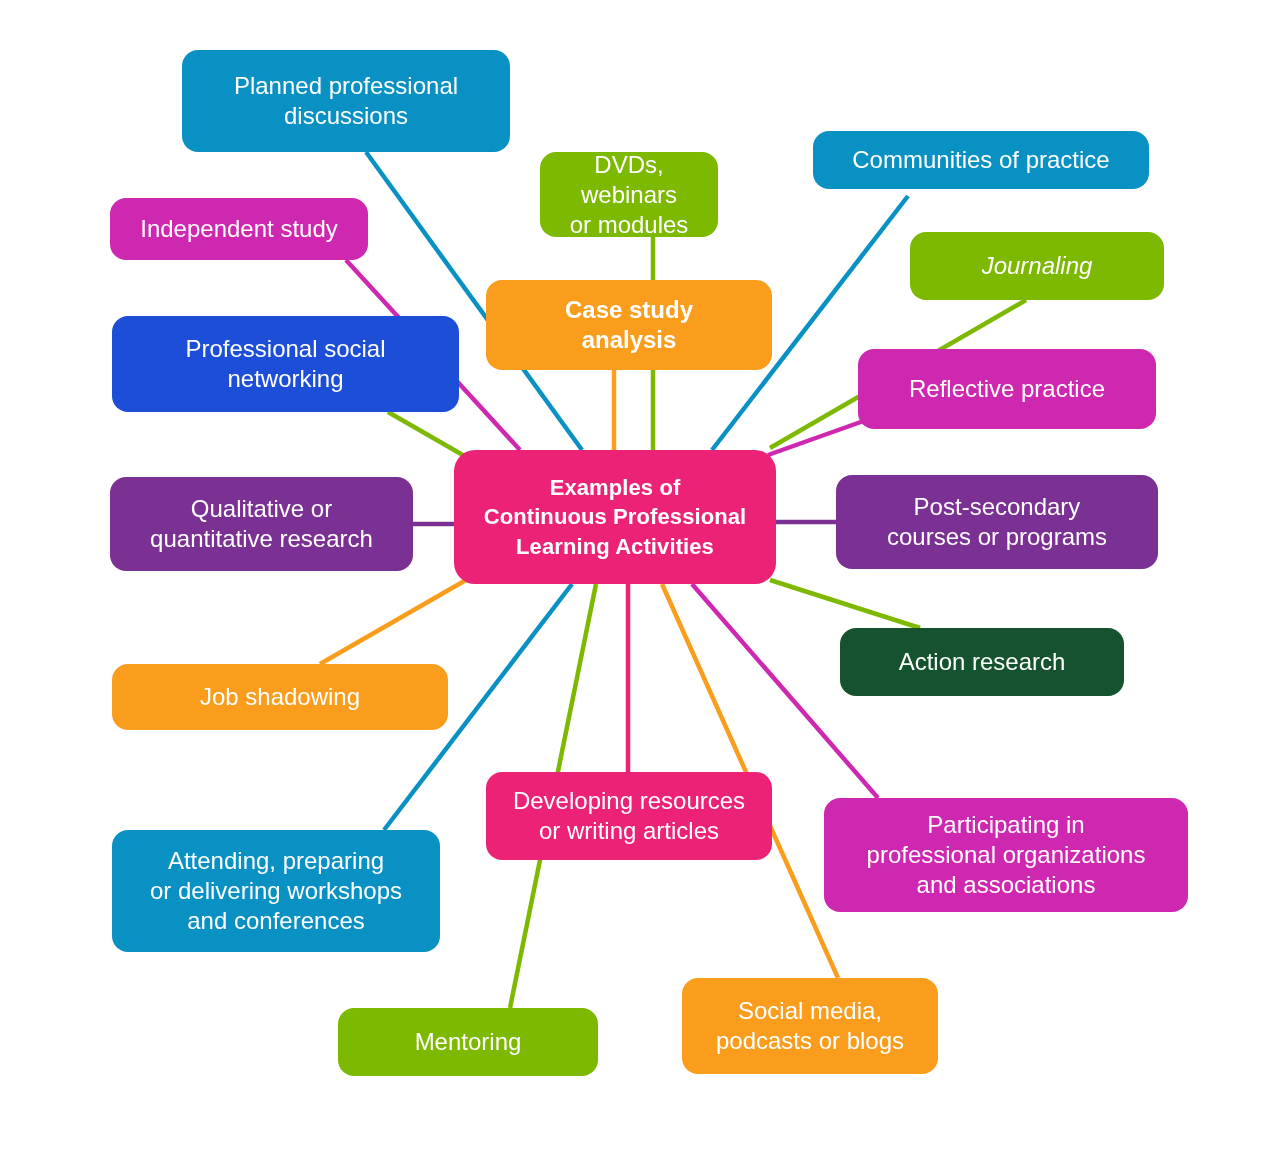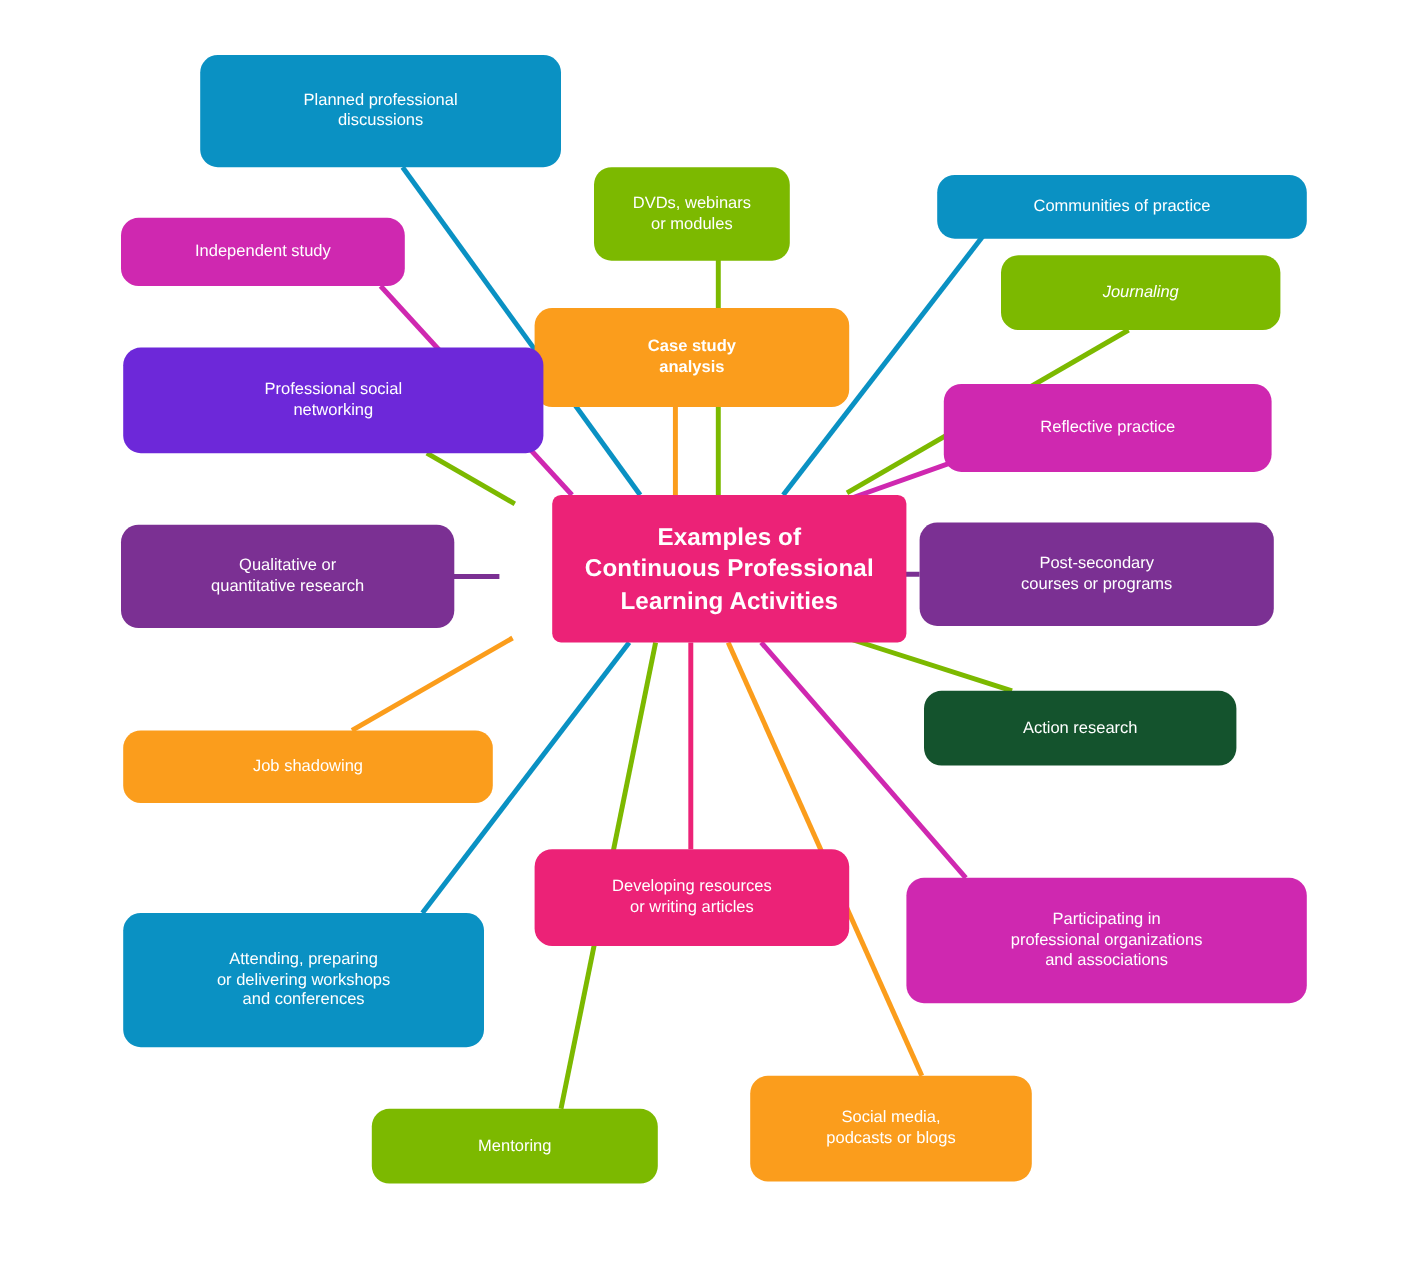--- a/index.html
+++ b/index.html
@@ -26,33 +26,32 @@
   }
   .node {
     position: absolute;
     box-sizing: border-box;
     border-radius: 16px;
     display: flex;
     align-items: center;
     justify-content: center;
     text-align: center;
     color: #ffffff;
-    font-size: 15px;
+    font-size: 24px;
     line-height: 1.25;
     padding: 8px 14px;
     z-index: 5;
     white-space: pre-line;
   }
   .node.central {
     font-weight: bold;
     font-size: 22px;
     line-height: 1.32;
-    border-radius: 8px;
+    border-radius: 21px;
     letter-spacing: .1px;
-    margin-left: 48px;
   }
 </style>
 </head>
 <body>
 
 <div id="canvas">
   <svg id="connectors" viewBox="0 0 1275 1164" xmlns="http://www.w3.org/2000/svg">
       <line x1="366" y1="152" x2="582" y2="450" stroke="#0a91c3" stroke-width="4.5" stroke-linecap="butt"></line>
       <line x1="653" y1="218" x2="653" y2="450" stroke="#7cb900" stroke-width="4.5" stroke-linecap="butt"></line>
       <line x1="908" y1="196" x2="712" y2="450" stroke="#0a91c3" stroke-width="4.5" stroke-linecap="butt"></line>
@@ -69,26 +68,26 @@
       <line x1="878" y1="798" x2="692" y2="584" stroke="#cf28b0" stroke-width="4.5" stroke-linecap="butt"></line>
       <line x1="384" y1="830" x2="572" y2="584" stroke="#0a91c3" stroke-width="4.5" stroke-linecap="butt"></line>
       <line x1="838" y1="978" x2="662" y2="584" stroke="#fb9d1c" stroke-width="4.5" stroke-linecap="butt"></line>
       <line x1="510" y1="1008" x2="596" y2="584" stroke="#7cb900" stroke-width="4.5" stroke-linecap="butt"></line>
     </svg>
   <div id="nodes-layer">
       <div class="node" style="left: 182px; top: 50px; width: 328px; height: 102px; background: rgb(10, 145, 195);">Planned professional
 discussions</div>
       <div class="node" style="left: 540px; top: 132px; width: 178px; height: 85px; background: rgb(124, 185, 0); margin-top: 20px;">DVDs, webinars
 or modules</div>
-      <div class="node" style="left: 852px; top: 131px; width: 336px; height: 58px; background: rgb(10, 145, 195); margin-top: 28px;">Communities of practice</div>
+      <div class="node" style="left: 813px; top: 131px; width: 336px; height: 58px; background: rgb(10, 145, 195);">Communities of practice</div>
       <div class="node" style="left: 110px; top: 198px; width: 258px; height: 62px; background: rgb(207, 40, 176);">Independent study</div>
       <div class="node" style="left: 910px; top: 232px; width: 254px; height: 68px; background: rgb(124, 185, 0); font-style: italic;">Journaling</div>
       <div class="node" style="left: 486px; top: 280px; width: 286px; height: 90px; background: rgb(251, 157, 28); font-weight: bold;">Case study
 analysis</div>
-      <div class="node" style="left: 112px; top: 316px; width: 382px; height: 96px; background: #6d28d9;">Professional social
+      <div class="node" style="left: 112px; top: 316px; width: 347px; height: 96px; background: #1d4ed8;">Professional social
 networking</div>
       <div class="node" style="left: 858px; top: 349px; width: 298px; height: 80px; background: rgb(207, 40, 176);">Reflective practice</div>
       <div class="node" style="left: 110px; top: 477px; width: 303px; height: 94px; background: rgb(123, 48, 147);">Qualitative or
 quantitative research</div>
       <div class="node" style="left: 836px; top: 475px; width: 322px; height: 94px; background: rgb(123, 48, 147);">Post-secondary
 courses or programs</div>
       <div class="node" style="left: 840px; top: 628px; width: 284px; height: 68px; background: #14532d;">Action research</div>
       <div class="node" style="left: 112px; top: 664px; width: 336px; height: 66px; background: rgb(251, 157, 28);">Job shadowing</div>
       <div class="node" style="left: 486px; top: 772px; width: 286px; height: 88px; background: rgb(236, 34, 119);">Developing resources
 or writing articles</div>

